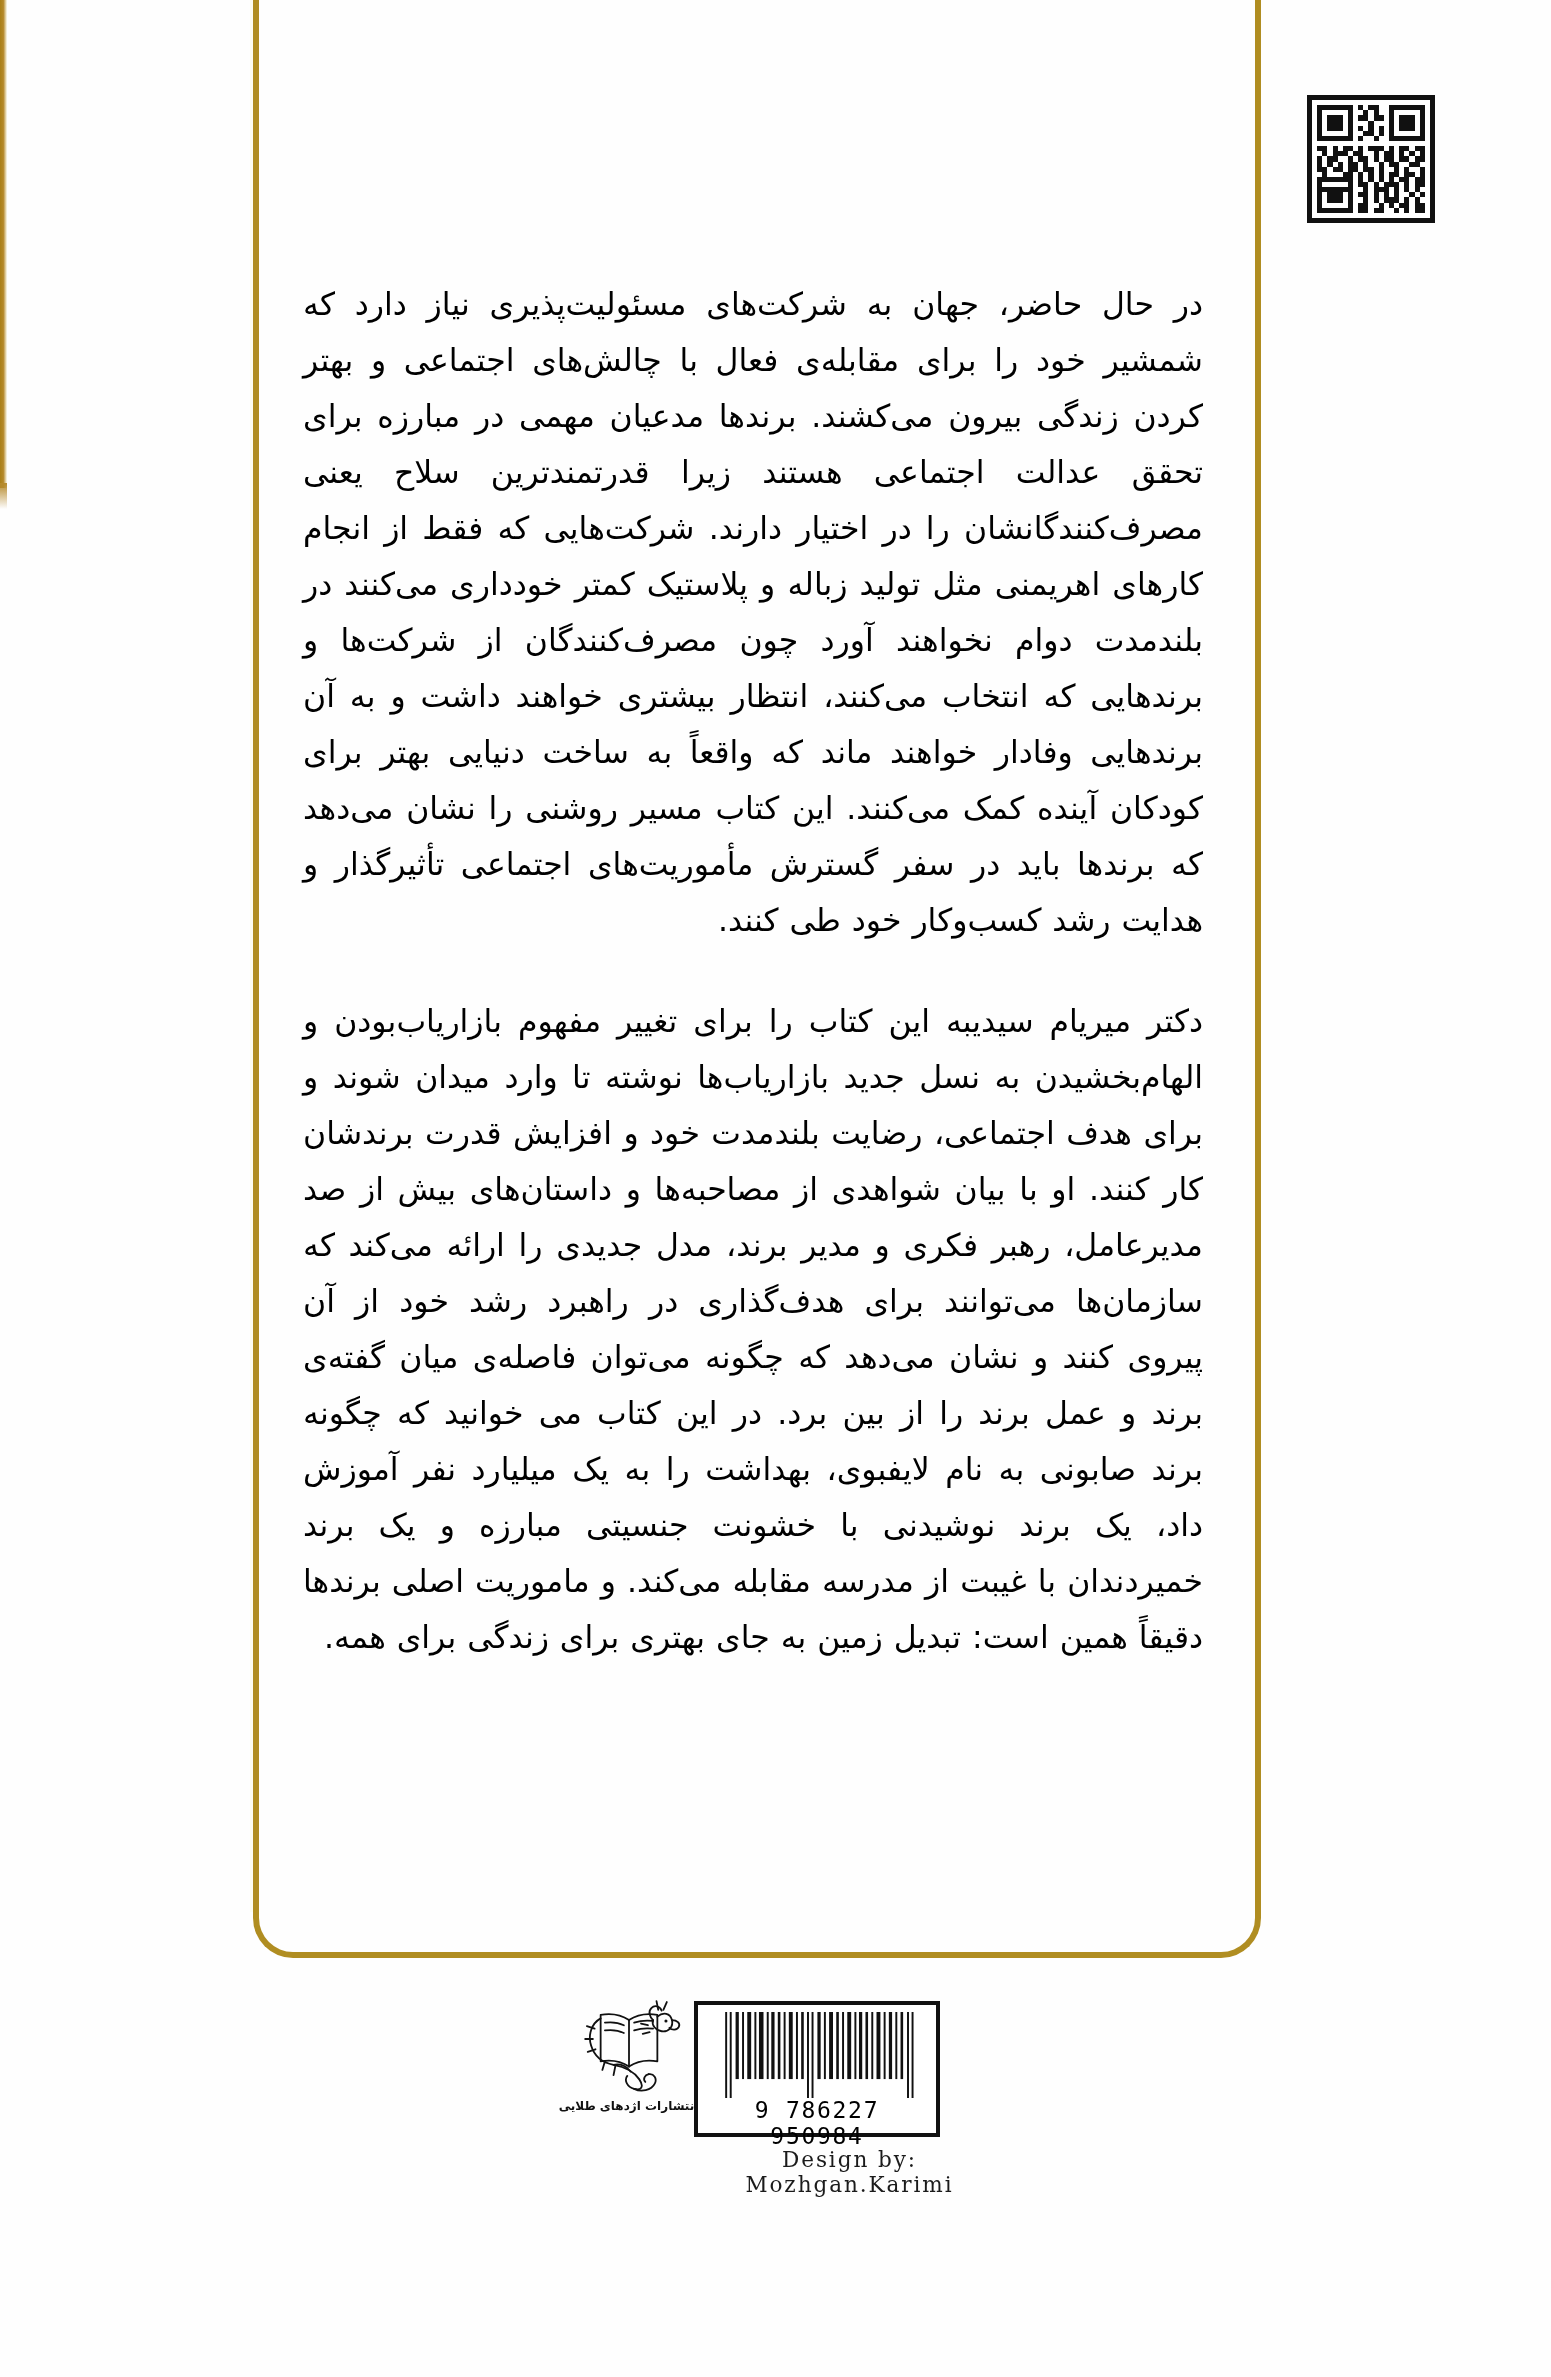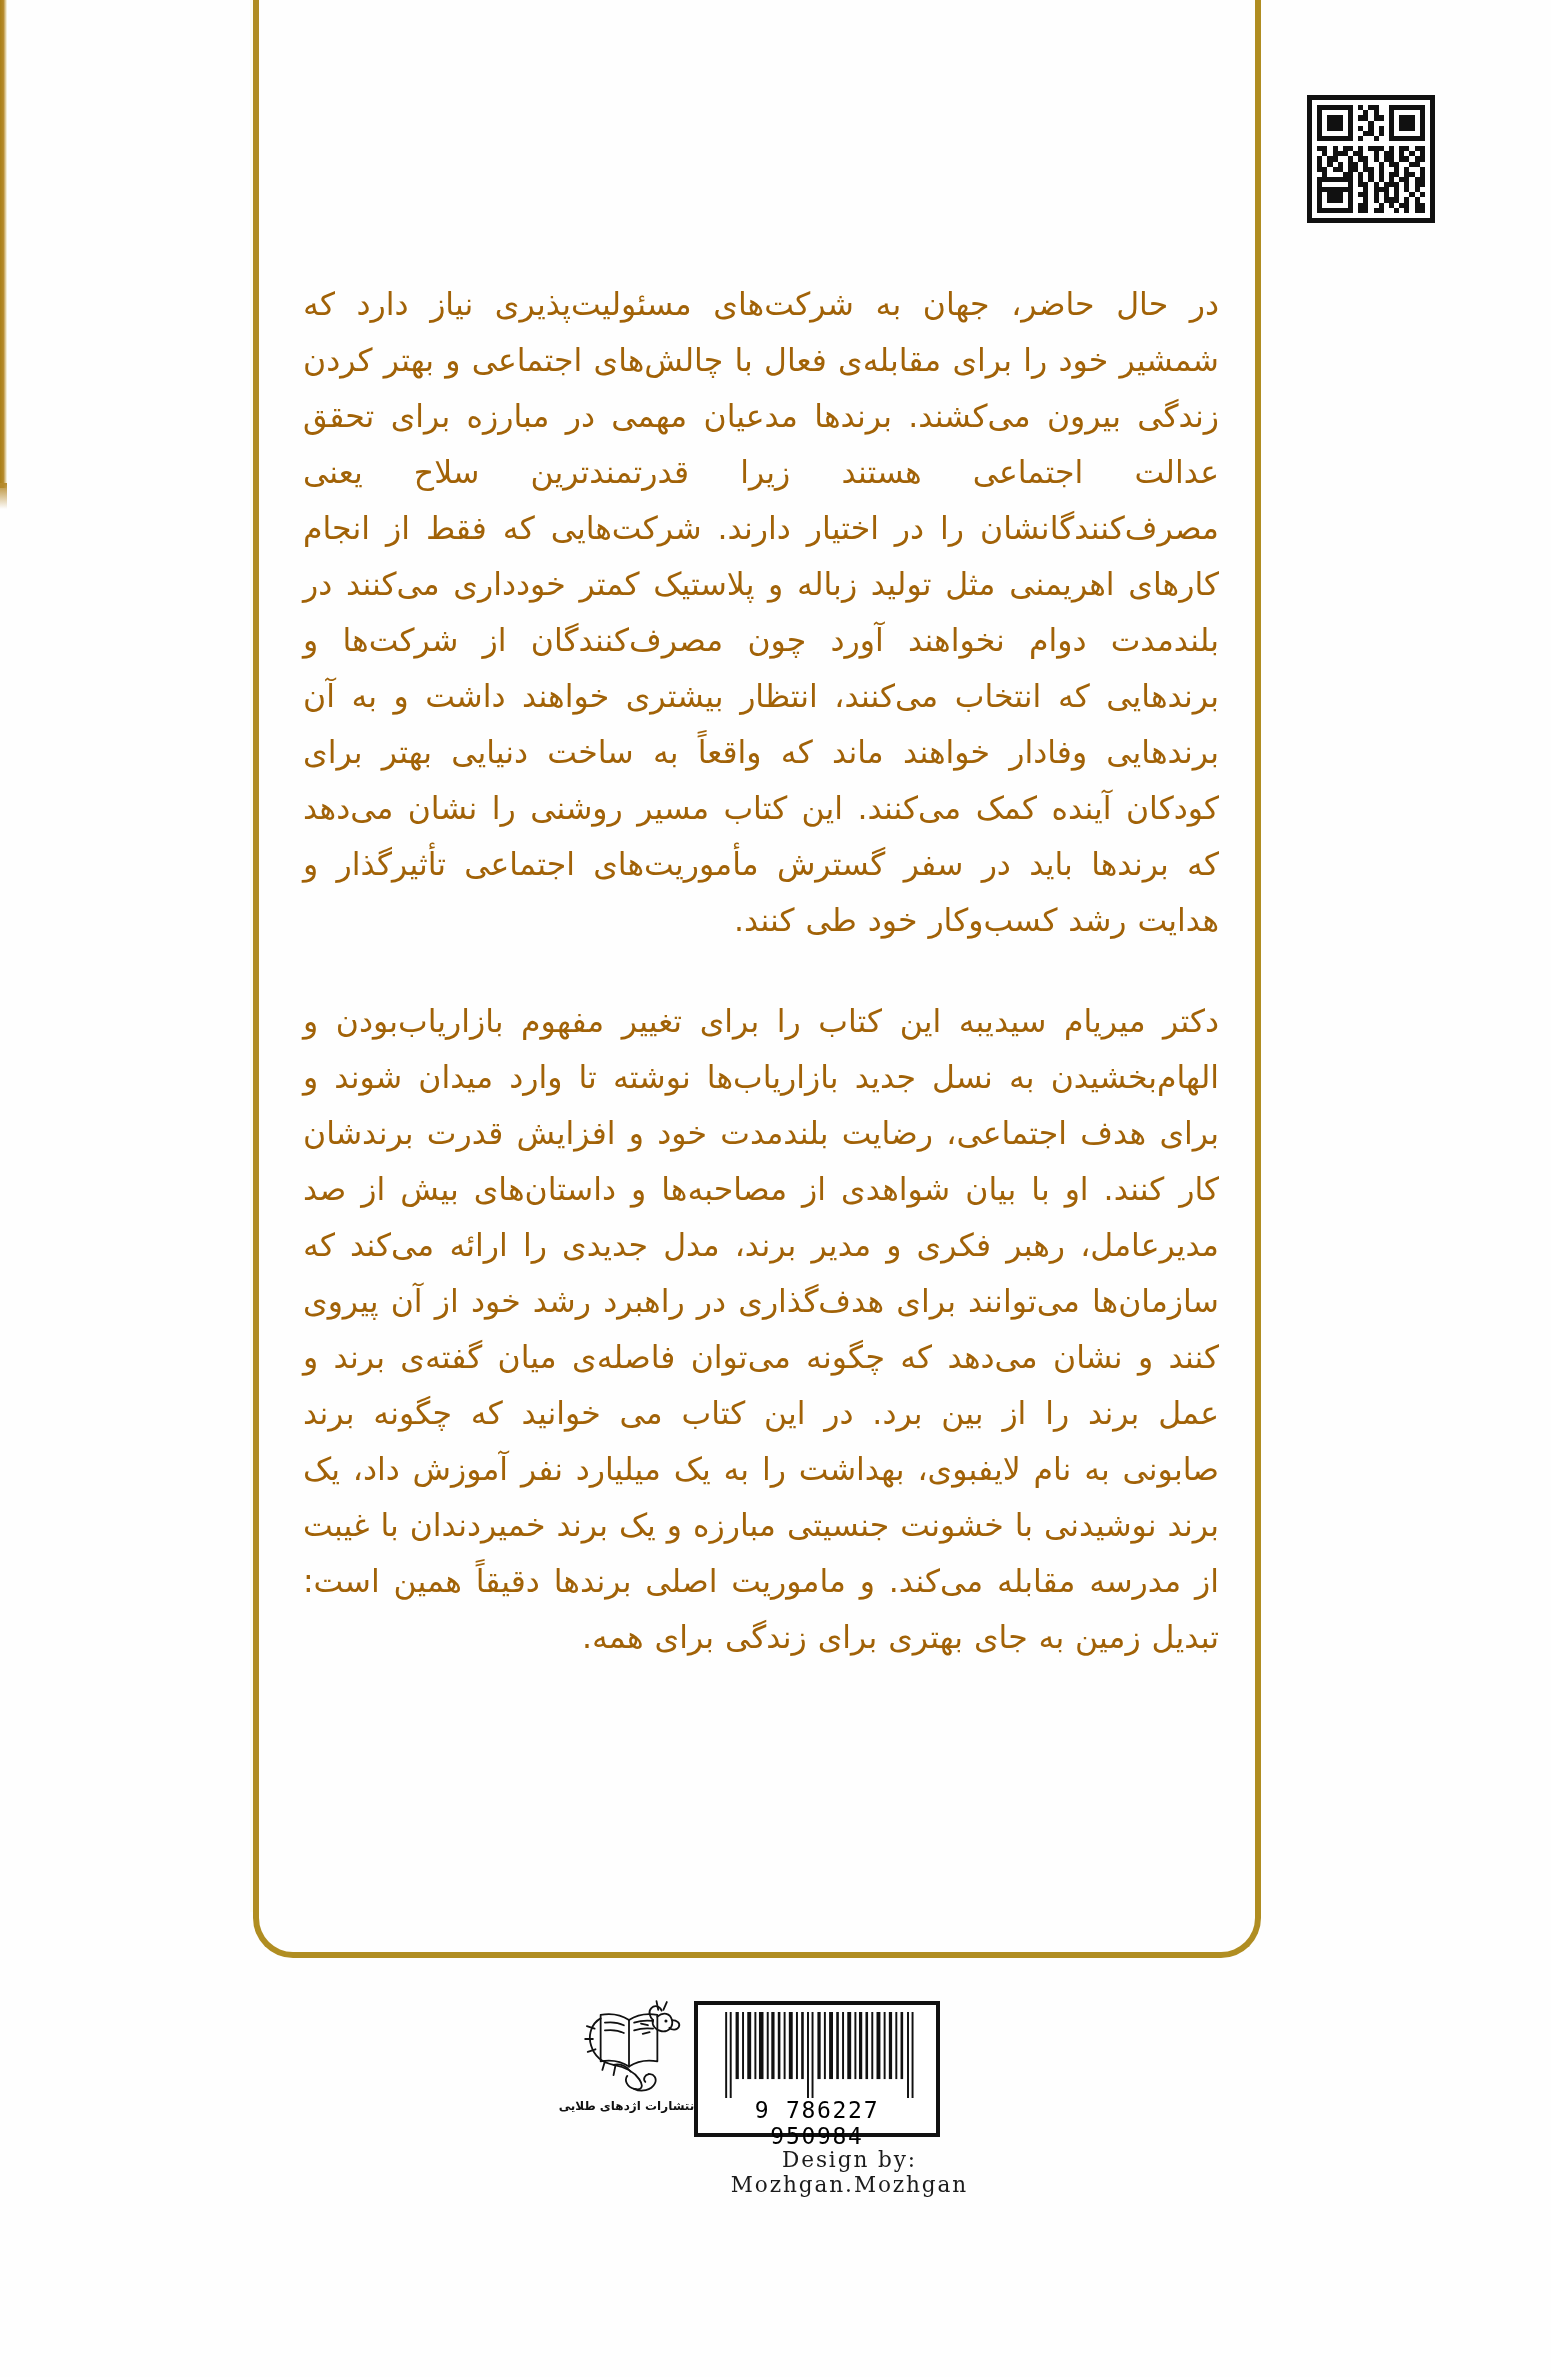--- a/index.html
+++ b/index.html
@@ -83,22 +83,22 @@
     top: 276px;
     width: 916px;
     direction: rtl;
     text-align: justify;
     text-align-last: right;
   }
   .para {
     font-family: "DejaVu Sans", sans-serif;
     font-size: 31.5px;
     line-height: 56px;
-    color: #a16207;
-    margin: 0 0 45px 0;
+    color: #000000;
+    margin: 0 16px 45px 0;
     letter-spacing: -0.2px;
     word-spacing: 0.9px;
   }
   .para:last-child {
     margin-bottom: 0;
   }
 
   
   .bottom-strip {
     position: absolute;
@@ -402,18 +402,18 @@
           <rect x="280" y="0" width="5" height="78"></rect>
           <rect x="290" y="0" width="3" height="78"></rect>
           <rect x="298" y="0" width="4" height="78"></rect>
           <rect x="308" y="0" width="3" height="100"></rect>
           <rect x="315" y="0" width="3" height="100"></rect>
         </g>
       </svg>
       <span class="barcode-digits">9  786227  950984</span>
     </div>
 
-    <div class="design-credit">Design by: Mozhgan.Mozhgan</div>
+    <div class="design-credit">Design by: Mozhgan.Karimi</div>
 
   </div>
 
 </div>
 
 
 </body></html>

